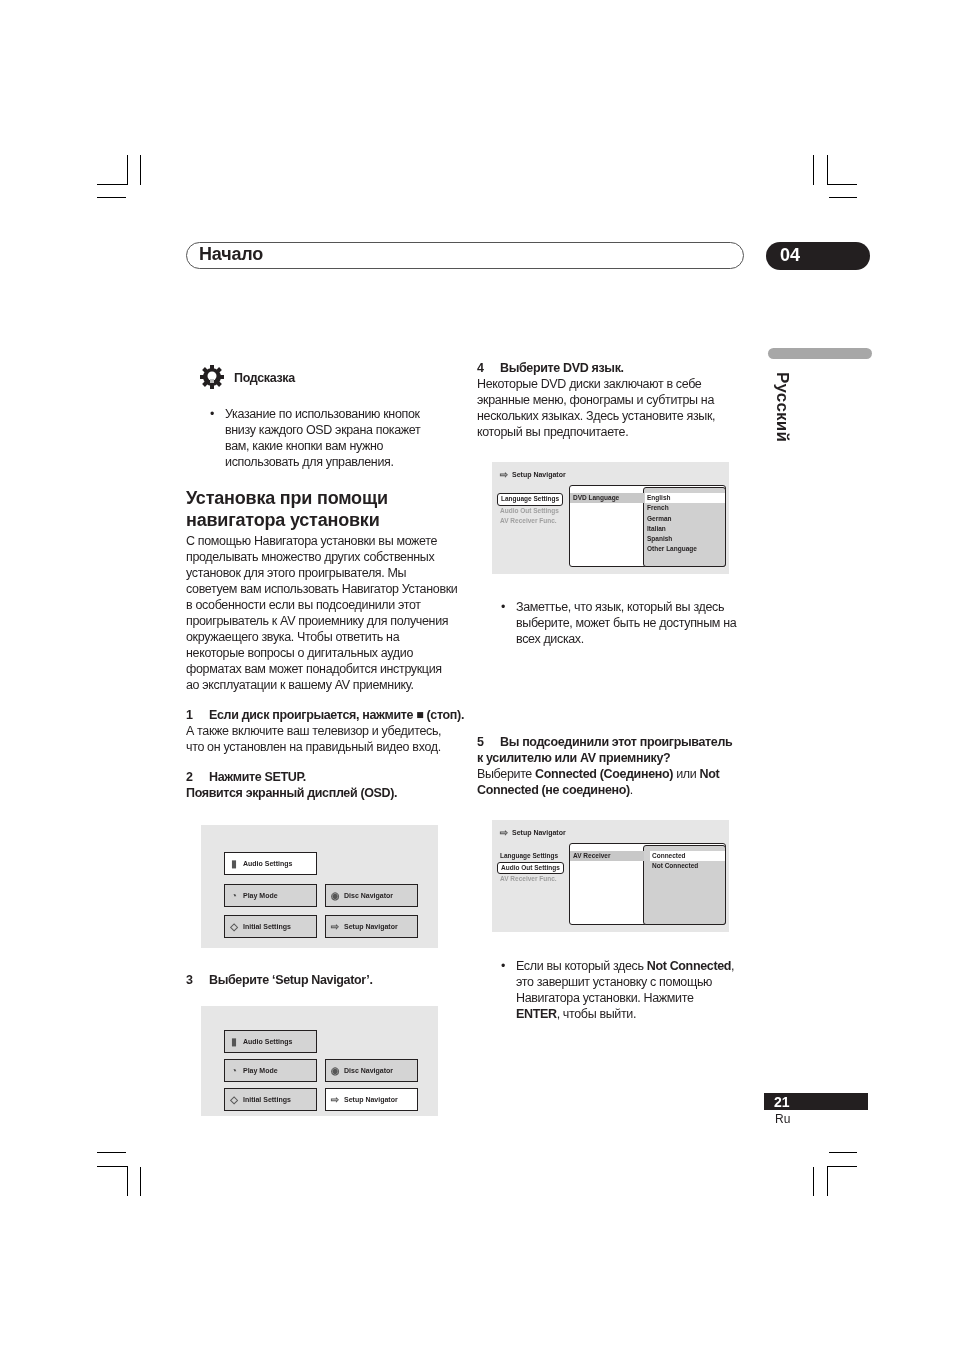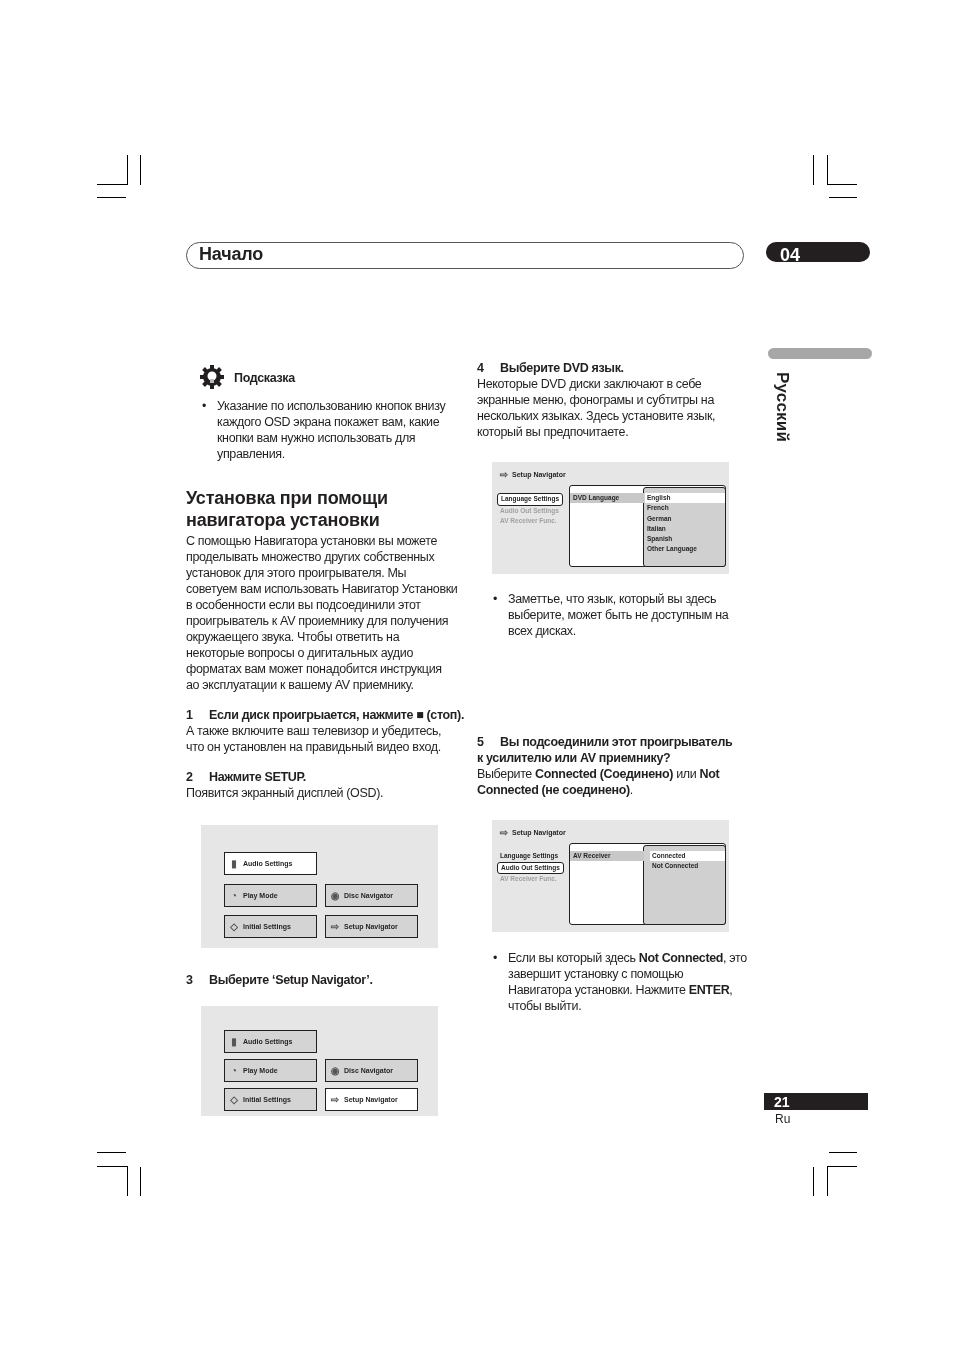--- a/index.html
+++ b/index.html
@@ -5,30 +5,30 @@
   html, body { margin:0; padding:0; background:#fff; }
   body { width:954px; height:1351px; position:relative; overflow:hidden;
          font-family:"Liberation Sans", sans-serif; color:#231f20; }
   .abs { position:absolute; }
   
   .cm { position:absolute; background:#000; }
   
   .hdr-pill { left:186px; top:242px; width:558px; height:27px; border:1px solid #555;
               border-radius:14px; box-sizing:border-box; }
   .hdr-title { left:199px; top:244px; font-size:18px; font-weight:bold; letter-spacing:-0.2px; }
-  .chap { left:766px; top:242px; width:104px; height:20px; background:#231f20; border-radius:14px;
+  .chap { left:766px; top:242px; width:104px; height:28px; background:#231f20; border-radius:14px;
           color:#fff; font-weight:bold; font-size:18px; box-sizing:border-box; padding:3px 0 0 14px; }
   .lang-bar { left:768px; top:348px; width:104px; height:11px; background:#a7a7a7; border-radius:6px; }
   .lang-vert { left:772px; top:372px; writing-mode:vertical-rl; font-weight:bold; font-size:17px; letter-spacing:0.2px; }
   .txt { font-size:12.5px; line-height:16px; font-family:"Liberation Sans", sans-serif; letter-spacing:-0.35px; }
   .txt b { font-weight:bold; }
   .step { font-weight:bold; font-size:12.5px; line-height:16px; letter-spacing:-0.35px; }
   .step .num { display:inline-block; width:23px; }
   .h2 { font-size:18px; line-height:22px; font-weight:bold; letter-spacing:-0.2px; }
-  ul.bl { margin:4px; padding:0; list-style:none; }
+  ul.bl { margin:12px; padding:0; list-style:none; }
   ul.bl li { position:relative; padding-left:27px; margin-bottom:5px; }
   ul.bl li::before { content:"•"; position:absolute; left:12px; top:0; }
   
   .osd { position:absolute; background:#e6e6e6; }
   .osd-btn { position:absolute; width:93px; height:23px; border:1px solid #231f20; box-sizing:border-box;
              background:#d4d4d4; font-size:7px; font-weight:bold; display:flex; align-items:center; padding-left:3px; gap:3px; }
   .osd-btn.sel { background:#fff; }
   .ico { width:12px; height:14px; display:inline-flex; align-items:center; justify-content:center; font-size:10px; color:#555; }
   
   .nav { position:absolute; width:237px; height:112px; background:#e6e6e6; }
@@ -113,21 +113,21 @@
 <div class="abs txt" style="left:186px;top:533px;width:272px;">С помощью Навигатора установки вы можете проделывать множество других собственных установок для этого проигрывателя. Мы советуем вам использовать Навигатор Установки в особенности если вы подсоединили этот проигрыватель к AV проиемнику для получения окружаещего звука. Чтобы ответить на некоторые вопросы о дигитальных аудио форматах вам может понадобится инструкция ао эксплуатации к вашему AV приемнику.</div>
 
 <div class="abs step" style="left:186px;top:707px;">
   <span class="num">1</span><span>Если диск проигрыается, нажмите ■ (стоп).</span>
 </div>
 <div class="abs txt" style="left:186px;top:723px;width:272px;">А также включите ваш телевизор и убедитесь, что он установлен на правидьный видео вход.</div>
 
 <div class="abs step" style="left:186px;top:769px;">
   <span class="num">2</span><span>Нажмите SETUP.</span>
 </div>
-<div class="abs txt" style="left:186px;top:785px;width:272px;">Появится экранный дисплей (OSD).</div>
+<div class="abs txt" style="left:186px;top:785px;width:272px;font-weight:bold;">Появится экранный дисплей (OSD).</div>
 
 <div class="osd" style="left:201px;top:825px;width:237px;height:123px;">
   <div class="osd-btn sel" style="left:23px;top:27px;">
     <span class="ico">▮</span>
       <span>Audio Settings</span>
   </div>
   <div class="osd-btn" style="left:23px;top:59px;">
     <span class="ico">◔</span>
       <span>Play Mode</span>
   </div>

